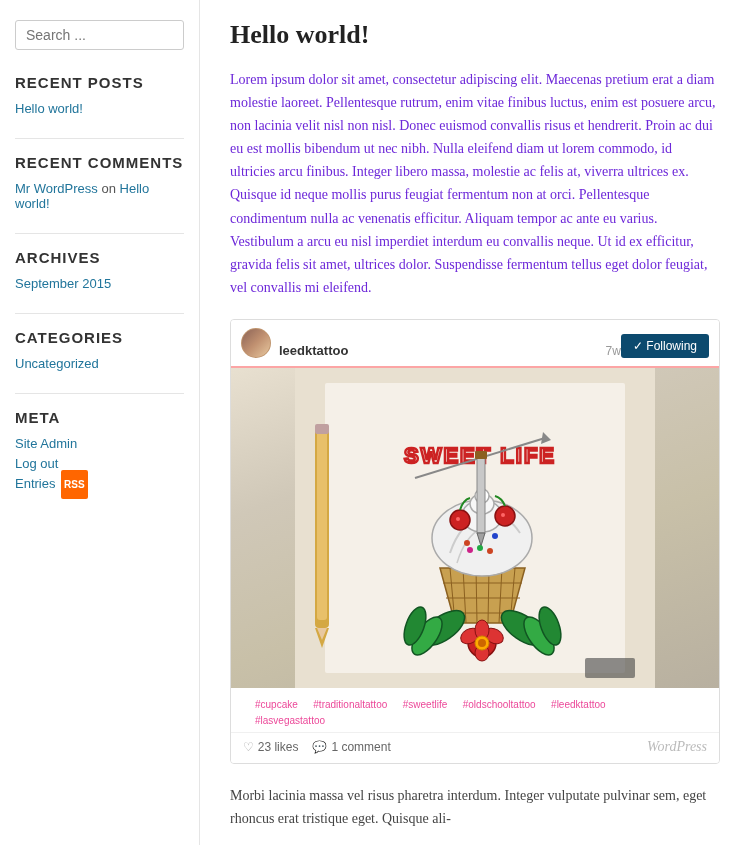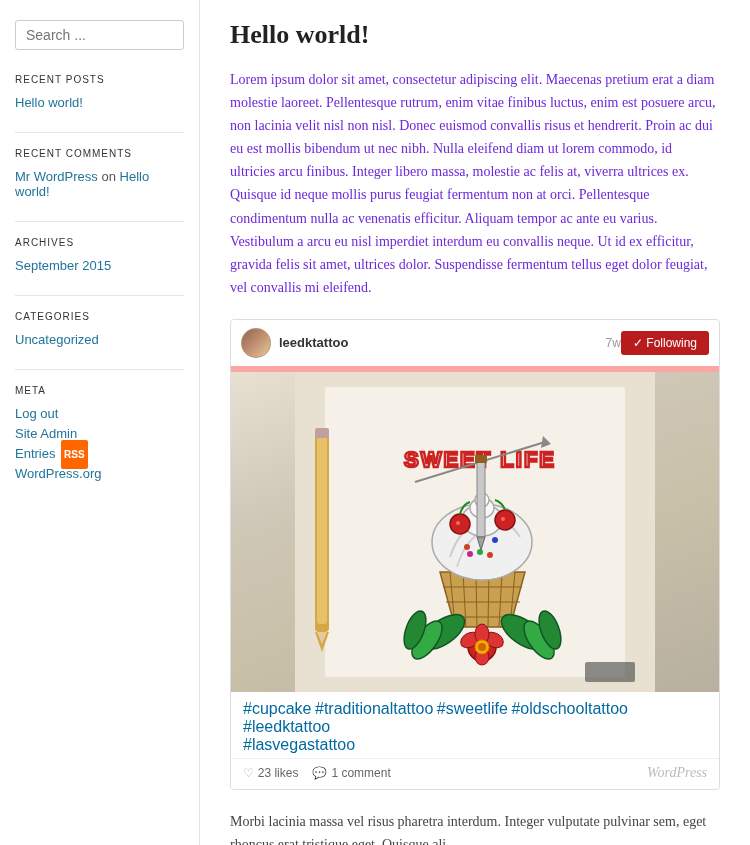--- a/index.html
+++ b/index.html
@@ -29,22 +29,22 @@
       padding: 6px 10px;
       border: 1px solid #ccc;
       border-radius: 3px;
       font-size: 14px;
       color: #aaa;
       margin-bottom: 24px;
       outline: none;
     }
     .sidebar-section-title {
       font-family: Arial, sans-serif;
-      font-size: 10px;
-      font-weight: normal;
+      font-size: 15px;
+      font-weight: bold;
       letter-spacing: 1px;
       text-transform: uppercase;
       color: #333;
       margin-bottom: 10px;
       padding-bottom: 0;
     }
     .sidebar-section {
       margin-bottom: 22px;
     }
     .sidebar-link {
@@ -100,24 +100,24 @@
     
     .instagram-embed {
       border: 1px solid #ddd;
       border-radius: 4px;
       overflow: hidden;
       margin-bottom: 20px;
       background: #fafafa;
     }
     .instagram-header {
       display: flex;
-      align-items: center;
+      align-items: flex-end;
       padding: 8px 10px;
       background: #fff;
-      border-bottom: 6px solid #fca5a5;
+      border-bottom: 2px solid #fca5a5;
     }
     .instagram-avatar {
       width: 30px;
       height: 30px;
       border-radius: 50%;
       background: #c0956e;
       margin-right: 8px;
       overflow: hidden;
       flex-shrink: 0;
       display: flex;
@@ -137,21 +137,21 @@
       color: #333;
       flex: 1;
     }
     .instagram-time {
       font-family: Arial, sans-serif;
       font-size: 12px;
       color: #999;
       margin-left: 6px;
     }
     .instagram-follow-btn {
-      background: #b91c1c;
+      background: #0c4a6e;
       color: #fff;
       border: none;
       border-radius: 3px;
       padding: 5px 12px;
       font-size: 12px;
       font-family: Arial, sans-serif;
       cursor: pointer;
       display: flex;
       align-items: center;
       gap: 4px;
@@ -170,23 +170,24 @@
     .instagram-image-area svg {
       width: 100%;
       height: 100%;
     }
     .instagram-tags {
       padding: 8px 12px 4px 12px;
       background: #fff;
     }
     .instagram-tag {
       font-family: Arial, sans-serif;
-      font-size: 16px;
-      color: #0369a1;
+      font-size: 10px;
+      color: #ec4899;
       text-decoration: none;
+      margin-left: 12px;
     }
     .instagram-footer {
       display: flex;
       align-items: center;
       padding: 6px 12px 8px 12px;
       background: #fff;
       border-top: 1px solid #f0f0f0;
     }
     .instagram-stats {
       display: flex;
@@ -249,24 +250,23 @@
 
     <div class="sidebar-section">
       <div class="sidebar-section-title">CATEGORIES</div>
       <a class="sidebar-link" href="#">Uncategorized</a>
     </div>
 
     <hr class="sidebar-divider">
 
     <div class="sidebar-section">
       <div class="sidebar-section-title">META</div>
+      <a class="sidebar-link" href="#">Site Admin</a>
       <a class="sidebar-link" href="#">Log out</a>
-      <a class="sidebar-link" href="#">Site Admin</a>
       <a class="sidebar-link" href="#">Entries <span class="rss-badge">RSS</span></a>
-      <a class="sidebar-link" href="#">WordPress.org</a>
     </div>
   </aside>
 
   <main class="main-content">
     <h1 class="post-title">Hello world!</h1>
 
     <p class="post-body">Lorem ipsum dolor sit amet, consectetur adipiscing elit. Maecenas pretium erat a diam molestie laoreet. Pellentesque rutrum, enim vitae finibus luctus, enim est posuere arcu, non lacinia velit nisl non nisl. Donec euismod convallis risus et hendrerit. Proin ac dui eu est mollis bibendum ut nec nibh. Nulla eleifend diam ut lorem commodo, id ultricies arcu finibus. Integer libero massa, molestie ac felis at, viverra ultrices ex. Quisque id neque mollis purus feugiat fermentum non at orci. Pellentesque condimentum nulla ac venenatis efficitur. Aliquam tempor ac ante eu varius. Vestibulum a arcu eu nisl imperdiet interdum eu convallis neque. Ut id ex efficitur, gravida felis sit amet, ultrices dolor. Suspendisse fermentum tellus eget dolor feugiat, vel convallis mi eleifend.</p>
 
     <div class="instagram-embed">
       <div class="instagram-header">

